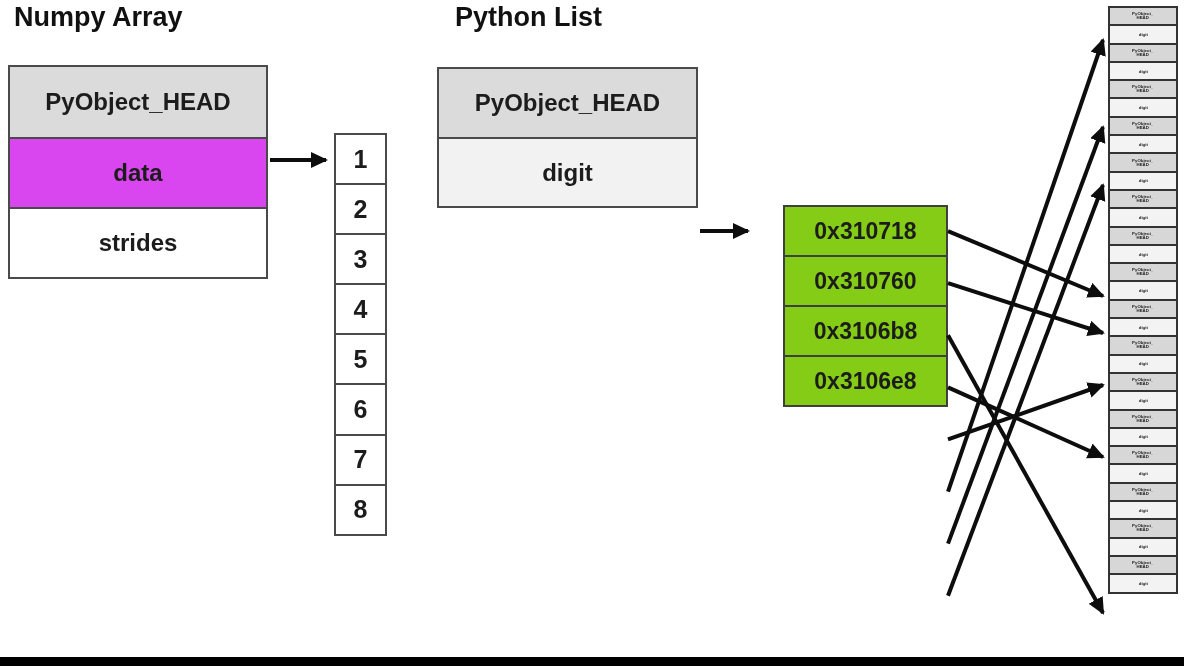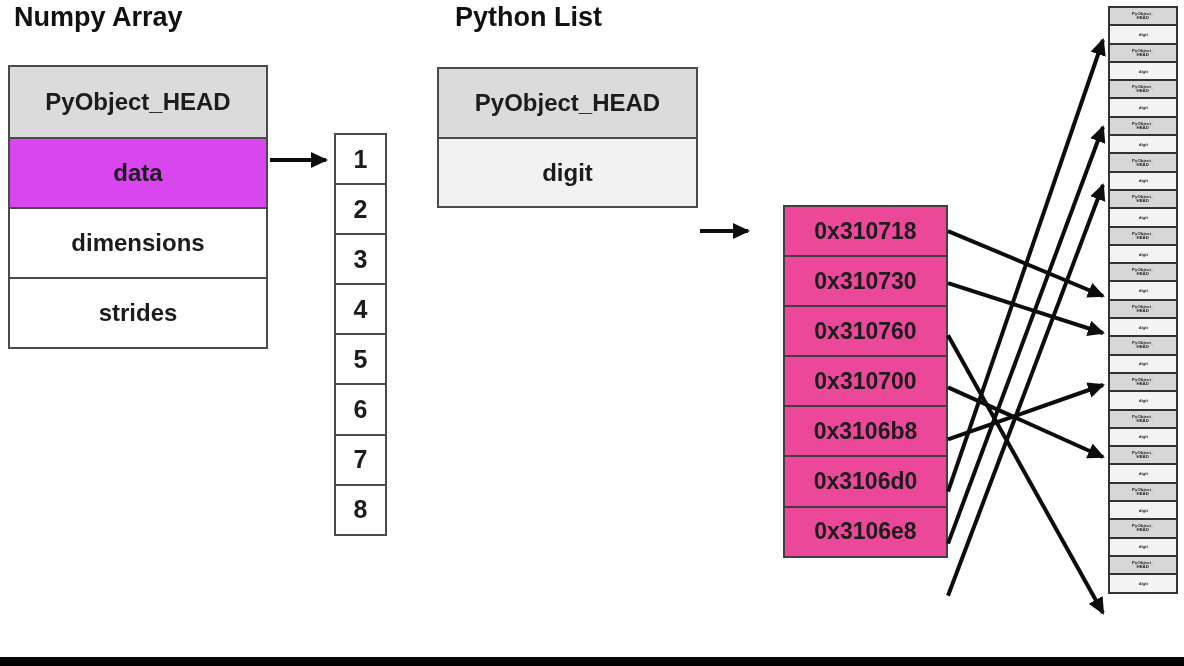--- a/index.html
+++ b/index.html
@@ -8,21 +8,21 @@
   .title{position:absolute;font-size:27px;font-weight:bold;color:#111111;white-space:nowrap;}
   .structbox{position:absolute;box-sizing:border-box;}
   .structrow{box-sizing:border-box;border:2px solid #4a4a4a;margin-top:-2px;
              display:flex;align-items:center;justify-content:center;
              font-size:24px;font-weight:bold;}
   .structrow:first-child{margin-top:16px;}
   .cellcol{position:absolute;}
   .bufcell{box-sizing:border-box;border:2px solid #4a4a4a;margin-top:-2px;background:#ffffff;
            display:flex;align-items:center;justify-content:center;font-size:25px;font-weight:bold;}
   .bufcell:first-child{margin-top:0;}
-  .addrcell{box-sizing:border-box;border:2px solid #3f3f3f;margin-top:-2px;background:#ec4899;
+  .addrcell{box-sizing:border-box;border:2px solid #3f3f3f;margin-top:-2px;background:#84cc16;
             display:flex;align-items:center;justify-content:center;font-size:23px;font-weight:bold;margin-left:28px;}
   .addrcell:first-child{margin-top:0;}
   .heapcol{position:absolute;display:flex;flex-direction:column;}
   .heapcell{box-sizing:border-box;border:2px solid #333333;margin-top:-2px;
             display:flex;flex-direction:column;align-items:center;justify-content:center;
             overflow:hidden;}
   .heapcell:first-child{margin-top:0;}
   .heapcell.head{background:#d7d7d7;}
   .heapcell.val{background:#f3f3f3;}
   .tinytext{font-size:6px;line-height:5px;font-weight:bold;color:#1a1a1a;
@@ -34,21 +34,20 @@
 <body>
 
 <div class="canvas">
 
   <div class="title" style="left:14px;top:2px;">Numpy Array</div>
   <div class="title" style="left:455px;top:2px;">Python List</div>
 
   <div class="structbox" style="left:8px;top:49px;width:260px;" id="numpy-box">
       <div class="structrow" style="height: 74px; background: rgb(219, 219, 219);">PyObject_HEAD</div>
       <div class="structrow" style="height: 72px; background: #d946ef;">data</div>
-      <div class="structrow" style="height: 72px; background: rgb(255, 255, 255);">dimensions</div>
       <div class="structrow" style="height: 72px; background: rgb(255, 255, 255);">strides</div>
     </div>
 
   <div class="cellcol" style="left:334px;top:133px;width:53px;" id="buffer-col">
       <div class="bufcell" style="height: 52.1px;">1</div>
       <div class="bufcell" style="height: 52.1px;">2</div>
       <div class="bufcell" style="height: 52.1px;">3</div>
       <div class="bufcell" style="height: 52.1px;">4</div>
       <div class="bufcell" style="height: 52.1px;">5</div>
       <div class="bufcell" style="height: 52.1px;">6</div>
@@ -56,25 +55,22 @@
       <div class="bufcell" style="height: 52.1px;">8</div>
     </div>
 
   <div class="structbox" style="left:437px;top:51px;width:261px;" id="pylist-box">
       <div class="structrow" style="height: 72px; background: rgb(219, 219, 219);">PyObject_HEAD</div>
       <div class="structrow" style="height: 71px; background: rgb(242, 242, 242);">digit</div>
     </div>
 
   <div class="cellcol" style="left:755px;top:205px;width:193px;" id="addr-col">
       <div class="addrcell" style="height: 52.1px;">0x310718</div>
-      <div class="addrcell" style="height: 52.1px;">0x310730</div>
       <div class="addrcell" style="height: 52.1px;">0x310760</div>
-      <div class="addrcell" style="height: 52.1px;">0x310700</div>
       <div class="addrcell" style="height: 52.1px;">0x3106b8</div>
-      <div class="addrcell" style="height: 52.1px;">0x3106d0</div>
       <div class="addrcell" style="height: 52.1px;">0x3106e8</div>
     </div>
 
   <div class="heapcol" style="left:1108px;top:6px;width:70px;" id="heap-col">
       <div class="heapcell head" style="height: 20.3px;">
         <div class="tinytext">
           <div>PyObject_</div>
           <div>HEAD</div>
         </div>
       </div>

